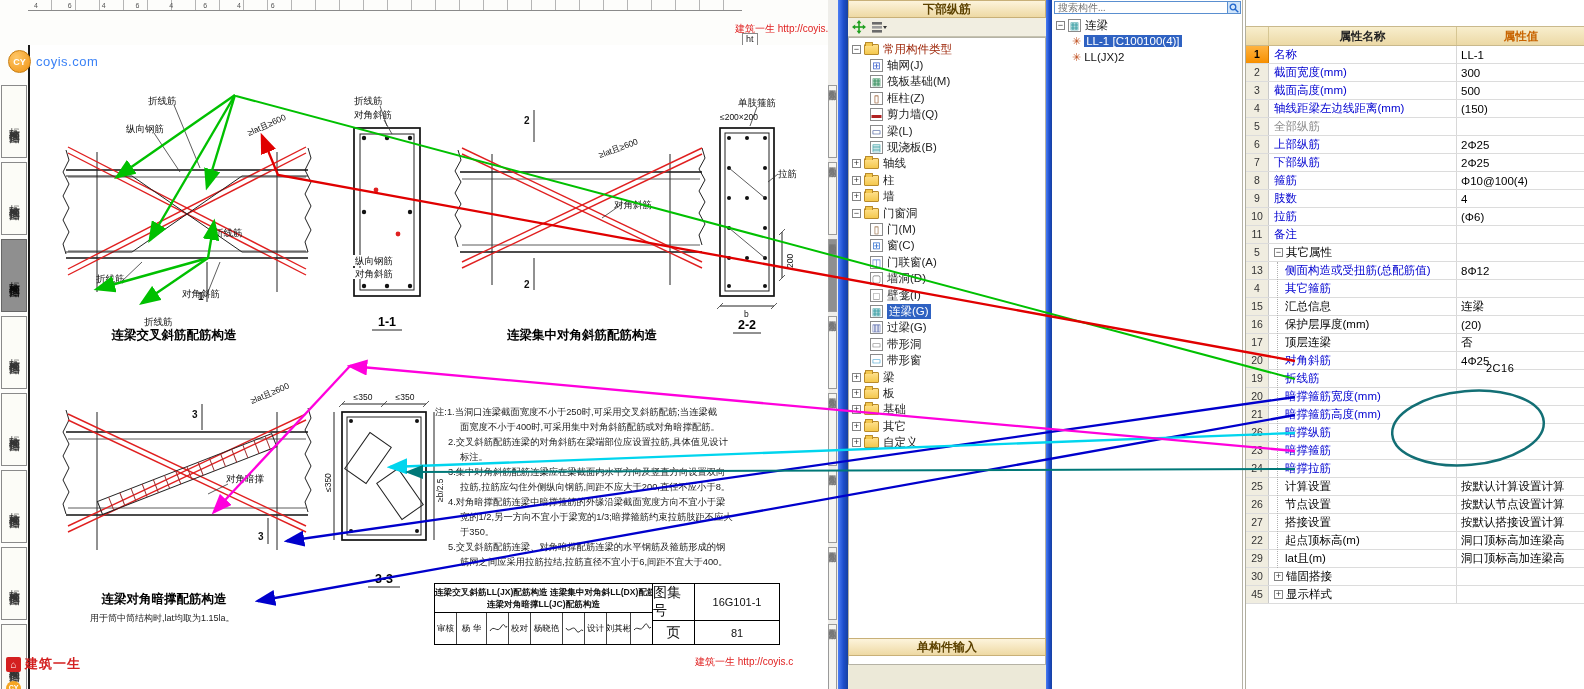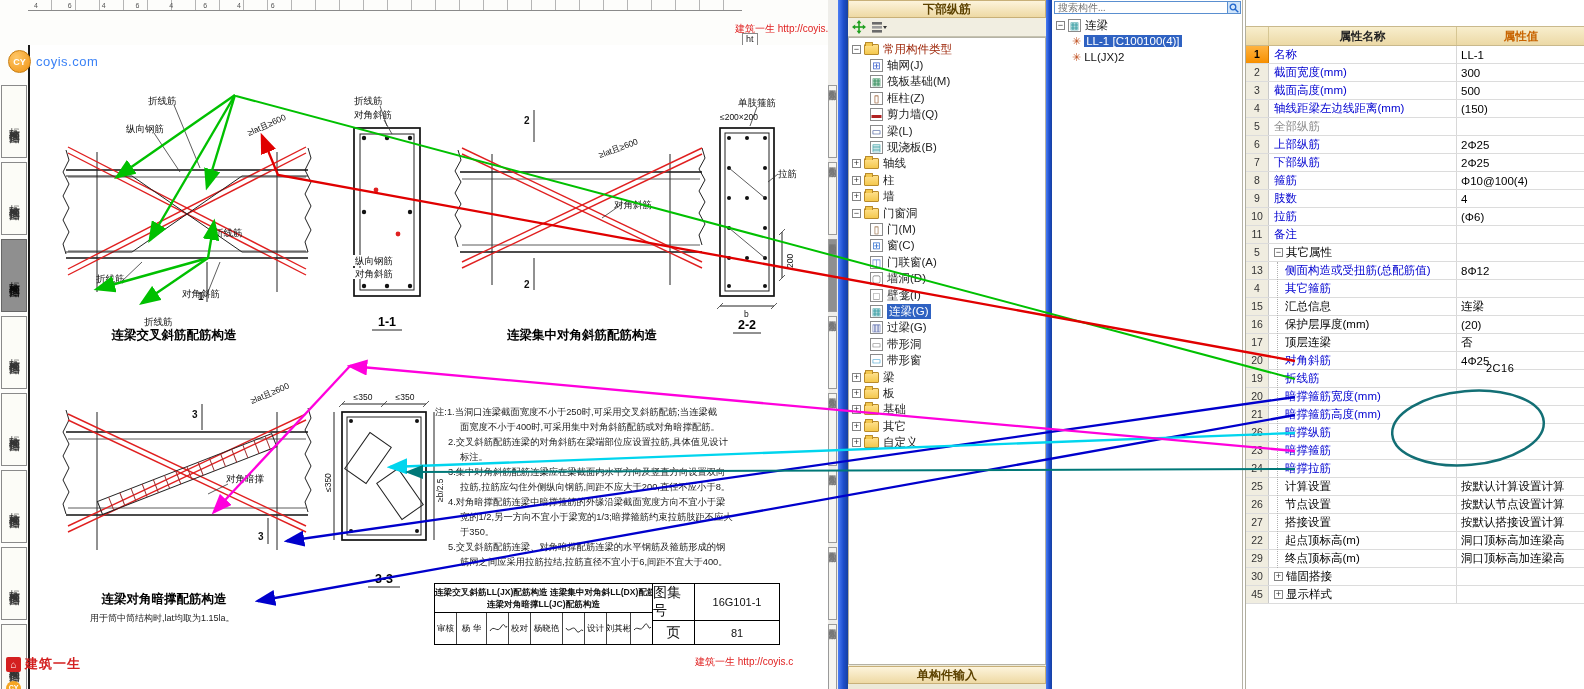--- a/index.html
+++ b/index.html
@@ -72,21 +72,21 @@
   
   .vsplit{position:absolute;top:0;height:689px;background:linear-gradient(90deg,#4a7df5,#1d4ecc 55%,#16409f);z-index:5}
 
   
   .draw-panel{position:absolute;left:848px;top:0;width:198px;height:689px;background:#ece9d8;z-index:4}
   .panel-header,.panel-footer{height:18px;background:linear-gradient(#fdf4dc,#eed9a4);border:1px solid #c8b078;
       text-align:center;font-size:12px;font-weight:bold;color:#5d4200;line-height:17px}
   .panel-toolbar{height:19px;background:#f1eee1;border-bottom:1px solid #c5c2b0;display:flex;align-items:center;padding-left:4px;gap:5px}
   .draw-tree{position:absolute;left:0;top:37px;width:198px;height:628px;background:#fff;border:1px solid #b5b2a5;
       padding-top:3px;overflow:hidden}
-  .panel-footer{position:absolute;left:0;top:666px;width:198px}
+  .panel-footer{position:absolute;left:0;top:638px;width:198px}
   .trow{display:flex;align-items:center;height:16.4px;font-size:11.5px;color:#222;white-space:nowrap}
   .trow.lvl0{padding-left:3px}
   .trow.lvl1{padding-left:21px}
   .exp{display:inline-block;flex:none;width:9px;height:9px;line-height:7px;border:1px solid #848484;background:#fff;
       color:#333;font-size:9px;text-align:center;margin-right:3px}
   .folder{width:15px;height:11px;background:linear-gradient(#ffe08a,#f4c84e);border:1px solid #b98b2a;border-radius:1px;
       margin-right:4px;position:relative;flex:none}
   .folder::before{content:"";position:absolute;top:-3px;left:0;width:6px;height:3px;background:#f4c84e;
       border:1px solid #b98b2a;border-bottom:none;border-radius:1px 1px 0 0}
   .iglyph{width:13px;height:13px;border:1px solid #8a8a8a;background:#fff;margin-right:4px;font-size:10px;
@@ -788,21 +788,21 @@
       <div class="prow">
         <div class="num">22</div>
         <div class="pn k child">
           <span>起点顶标高(m)</span>
         </div>
         <div class="pv">洞口顶标高加连梁高</div>
       </div>
       <div class="prow">
         <div class="num">29</div>
         <div class="pn k child">
-          <span>终点顶标高(m)</span>
+          <span>lat且(m)</span>
         </div>
         <div class="pv">洞口顶标高加连梁高</div>
       </div>
       <div class="prow">
         <div class="num">30</div>
         <div class="pn k">
           <span class="exp">+</span>
           <span>锚固搭接</span>
         </div>
         <div class="pv"></div>

